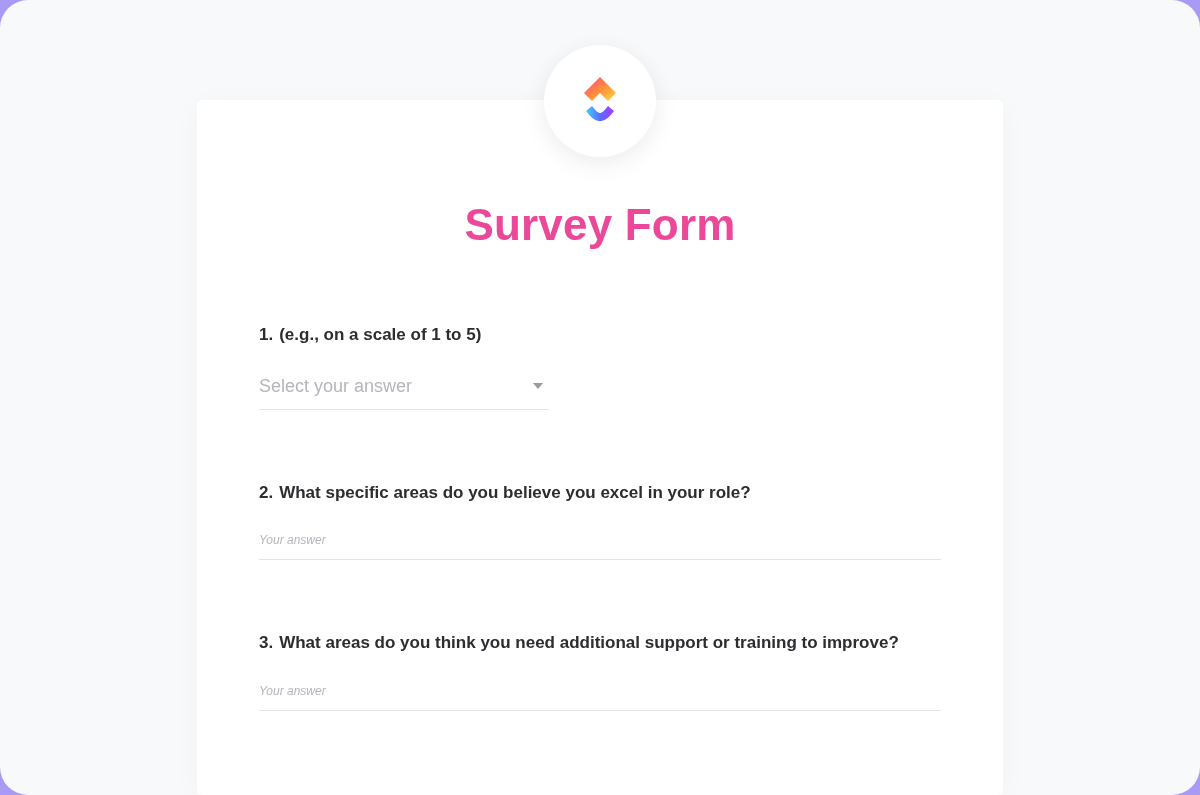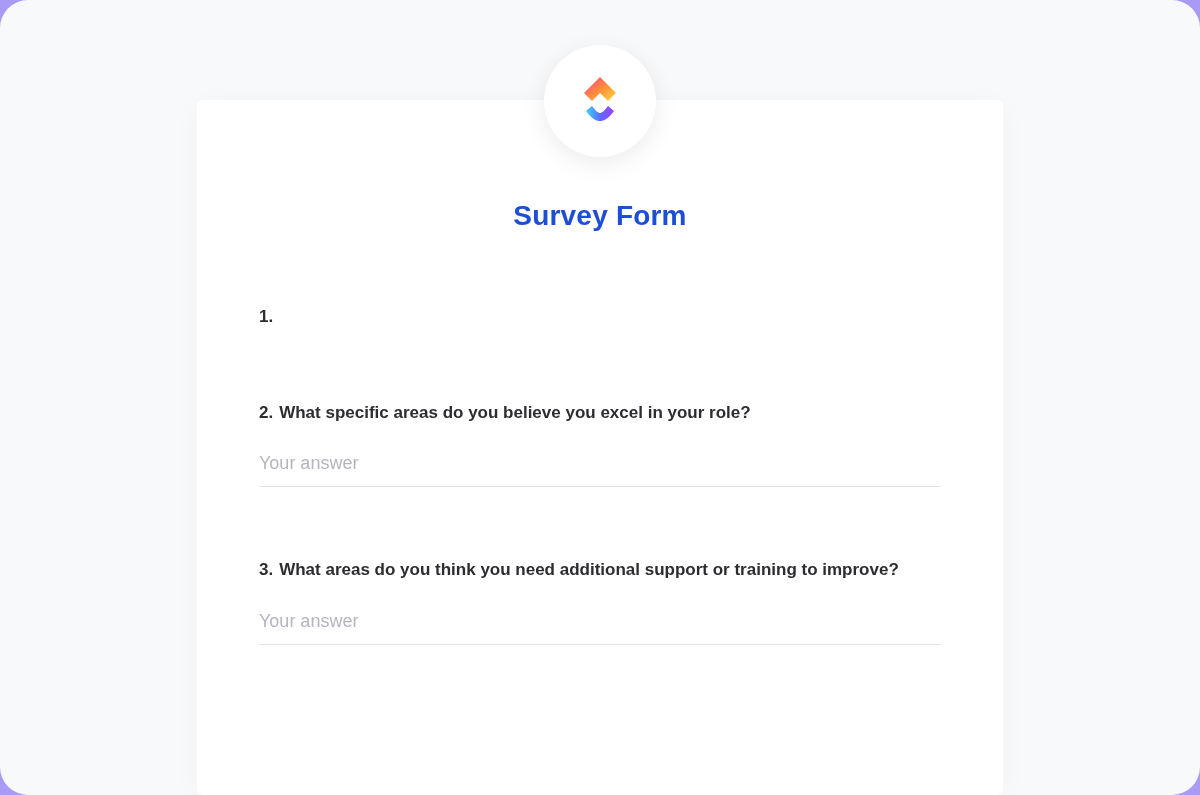--- a/index.html
+++ b/index.html
@@ -41,23 +41,23 @@
     border-radius: 50%;
     box-shadow: 0 6px 24px rgba(0,0,0,0.08);
     display: flex;
     align-items: center;
     justify-content: center;
     z-index: 2;
   }
   .logo-svg { width: 44px; height: 52px; }
   .form-title {
     text-align: center;
-    font-size: 28px;
+    font-size: 44px;
     font-weight: 600;
-    color: #1d4ed8;
+    color: #ec4899;
     padding-top: 100px;
     padding-bottom: 72px;
     letter-spacing: 0.2px;
   }
   .q-block { margin-bottom: 70px; }
   .q-label {
     display: flex;
     font-size: 17px;
     color: #2d2d31;
     font-weight: 600;
@@ -85,25 +85,26 @@
     width: 0; height: 0;
     border-left: 5px solid transparent;
     border-right: 5px solid transparent;
     border-top: 6px solid #9a9aa2;
     margin-right: 6px;
   }
   .text-input {
     width: 100%;
     border: none;
     border-bottom: 1px solid #e4e4e8;
-    font-size: 18px;
+    font-size: 12px;
     padding: 6px 0 12px;
     color: #15803d;
     outline: none;
     background: transparent;
+    font-style: italic;
   }
   .text-input::placeholder {
     color: #b5b5bd;
     font-weight: 400;
   }
 </style>
 </head>
 <body>
 
 <div class="page-bg">
@@ -130,21 +131,26 @@
   </div>
 
   <div class="form-card">
 
     <h1 class="form-title">Survey Form</h1>
 
     <div class="q-block">
       <div class="q-label">
         <span class="q-num">1.</span>
         <span class="q-text-wrap">
+          <span class="q-hint">(e.g., on a scale of 1 to 5)</span>
         </span>
+      </div>
+      <div class="select-wrap">
+        <span class="select-placeholder">Select your answer</span>
+        <span class="caret"></span>
       </div>
     </div>
 
     <div class="q-block">
       <div class="q-label">
         <span class="q-num">2.</span>
         <span class="q-text-wrap">
           <span>What specific areas do you believe you excel in your role?</span>
         </span>
       </div>

